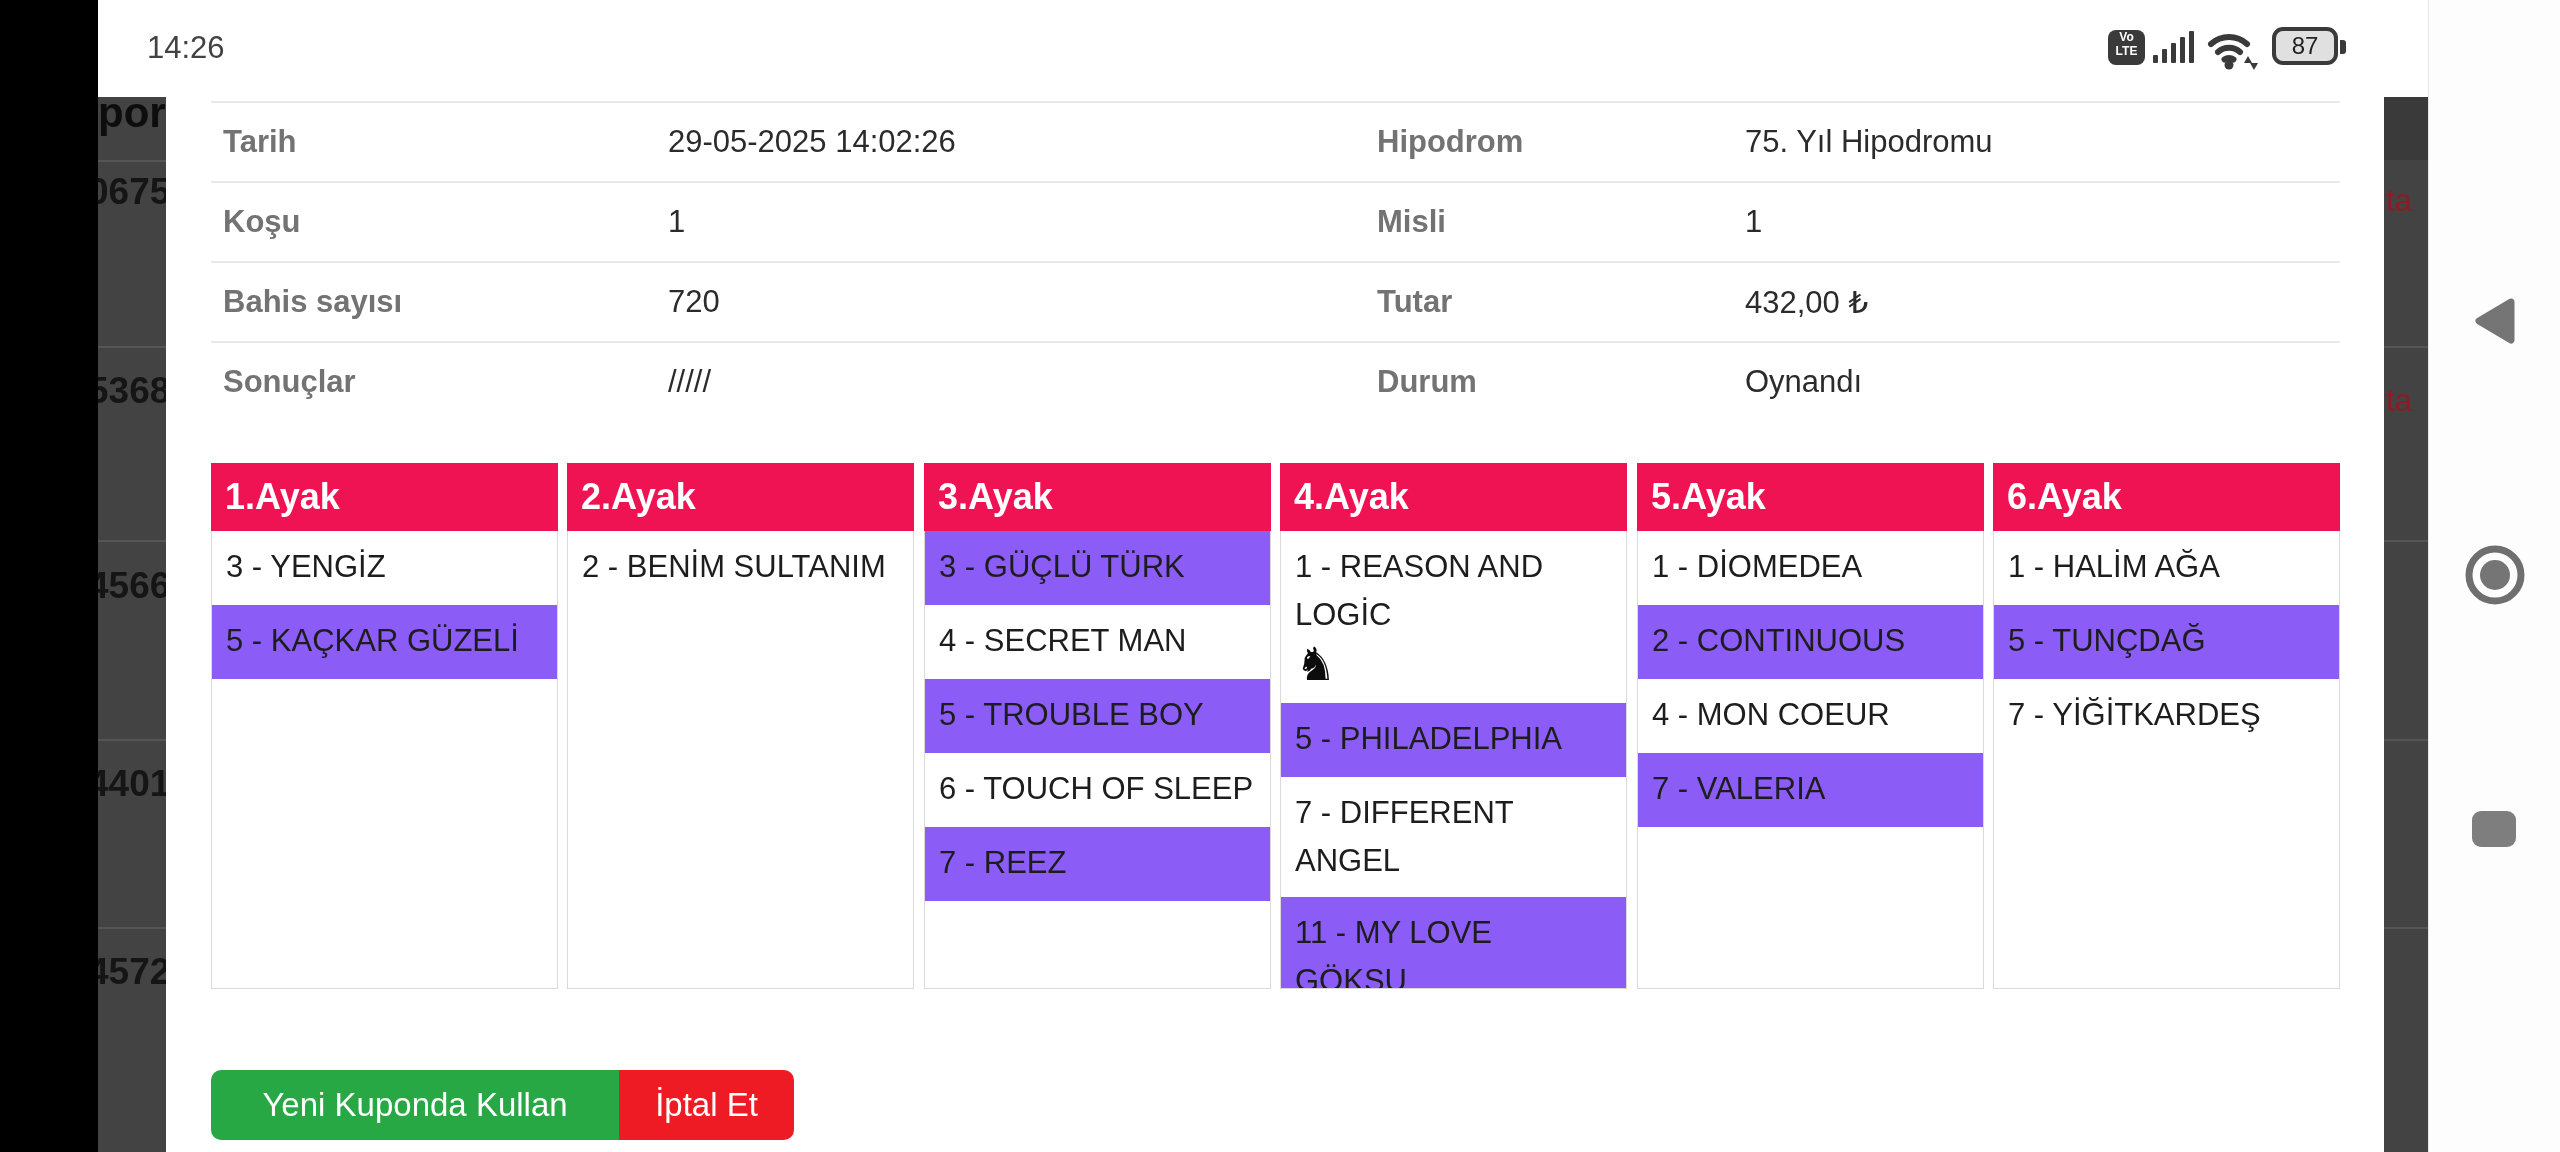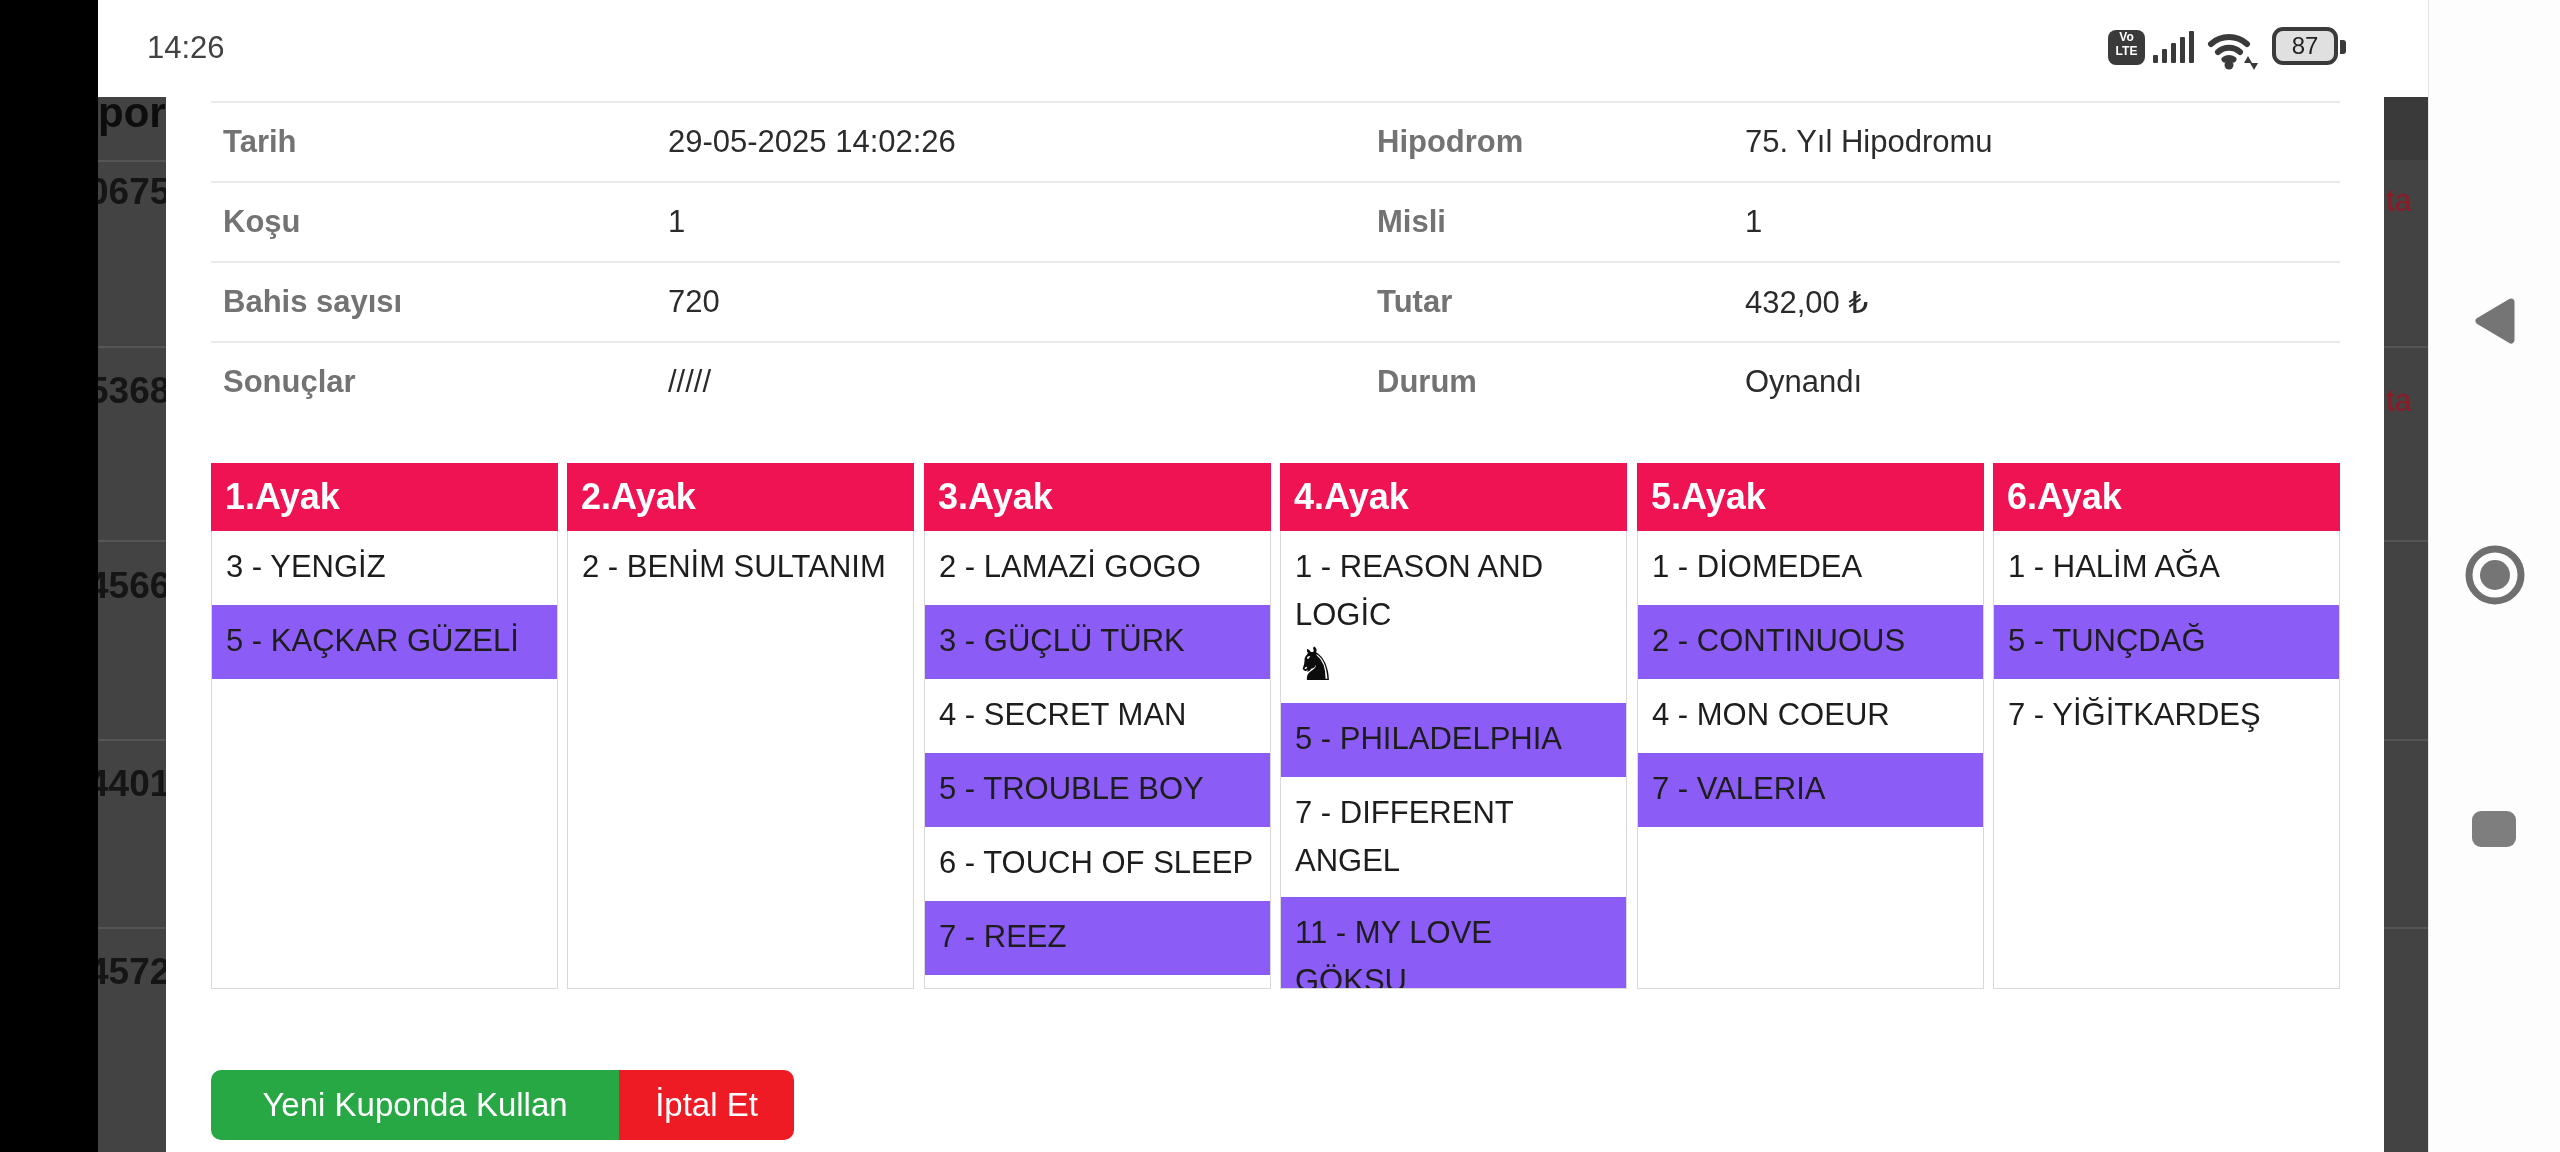--- a/index.html
+++ b/index.html
@@ -168,21 +168,20 @@
       </div>
       <div class="leg-col" style="left: 356px;">
         <div class="leg-head">2.Ayak</div>
         <div class="leg-body">
           <div class="leg-cell">2 - BENİM SULTANIM</div>
         </div>
       </div>
       <div class="leg-col" style="left: 713px;">
         <div class="leg-head">3.Ayak</div>
         <div class="leg-body">
-          <div class="leg-cell">2 - LAMAZİ GOGO</div>
           <div class="leg-cell alt">3 - GÜÇLÜ TÜRK</div>
           <div class="leg-cell">4 - SECRET MAN</div>
           <div class="leg-cell alt">5 - TROUBLE BOY</div>
           <div class="leg-cell">6 - TOUCH OF SLEEP</div>
           <div class="leg-cell alt">7 - REEZ</div>
         </div>
       </div>
       <div class="leg-col" style="left: 1069px;">
         <div class="leg-head">4.Ayak</div>
         <div class="leg-body">

